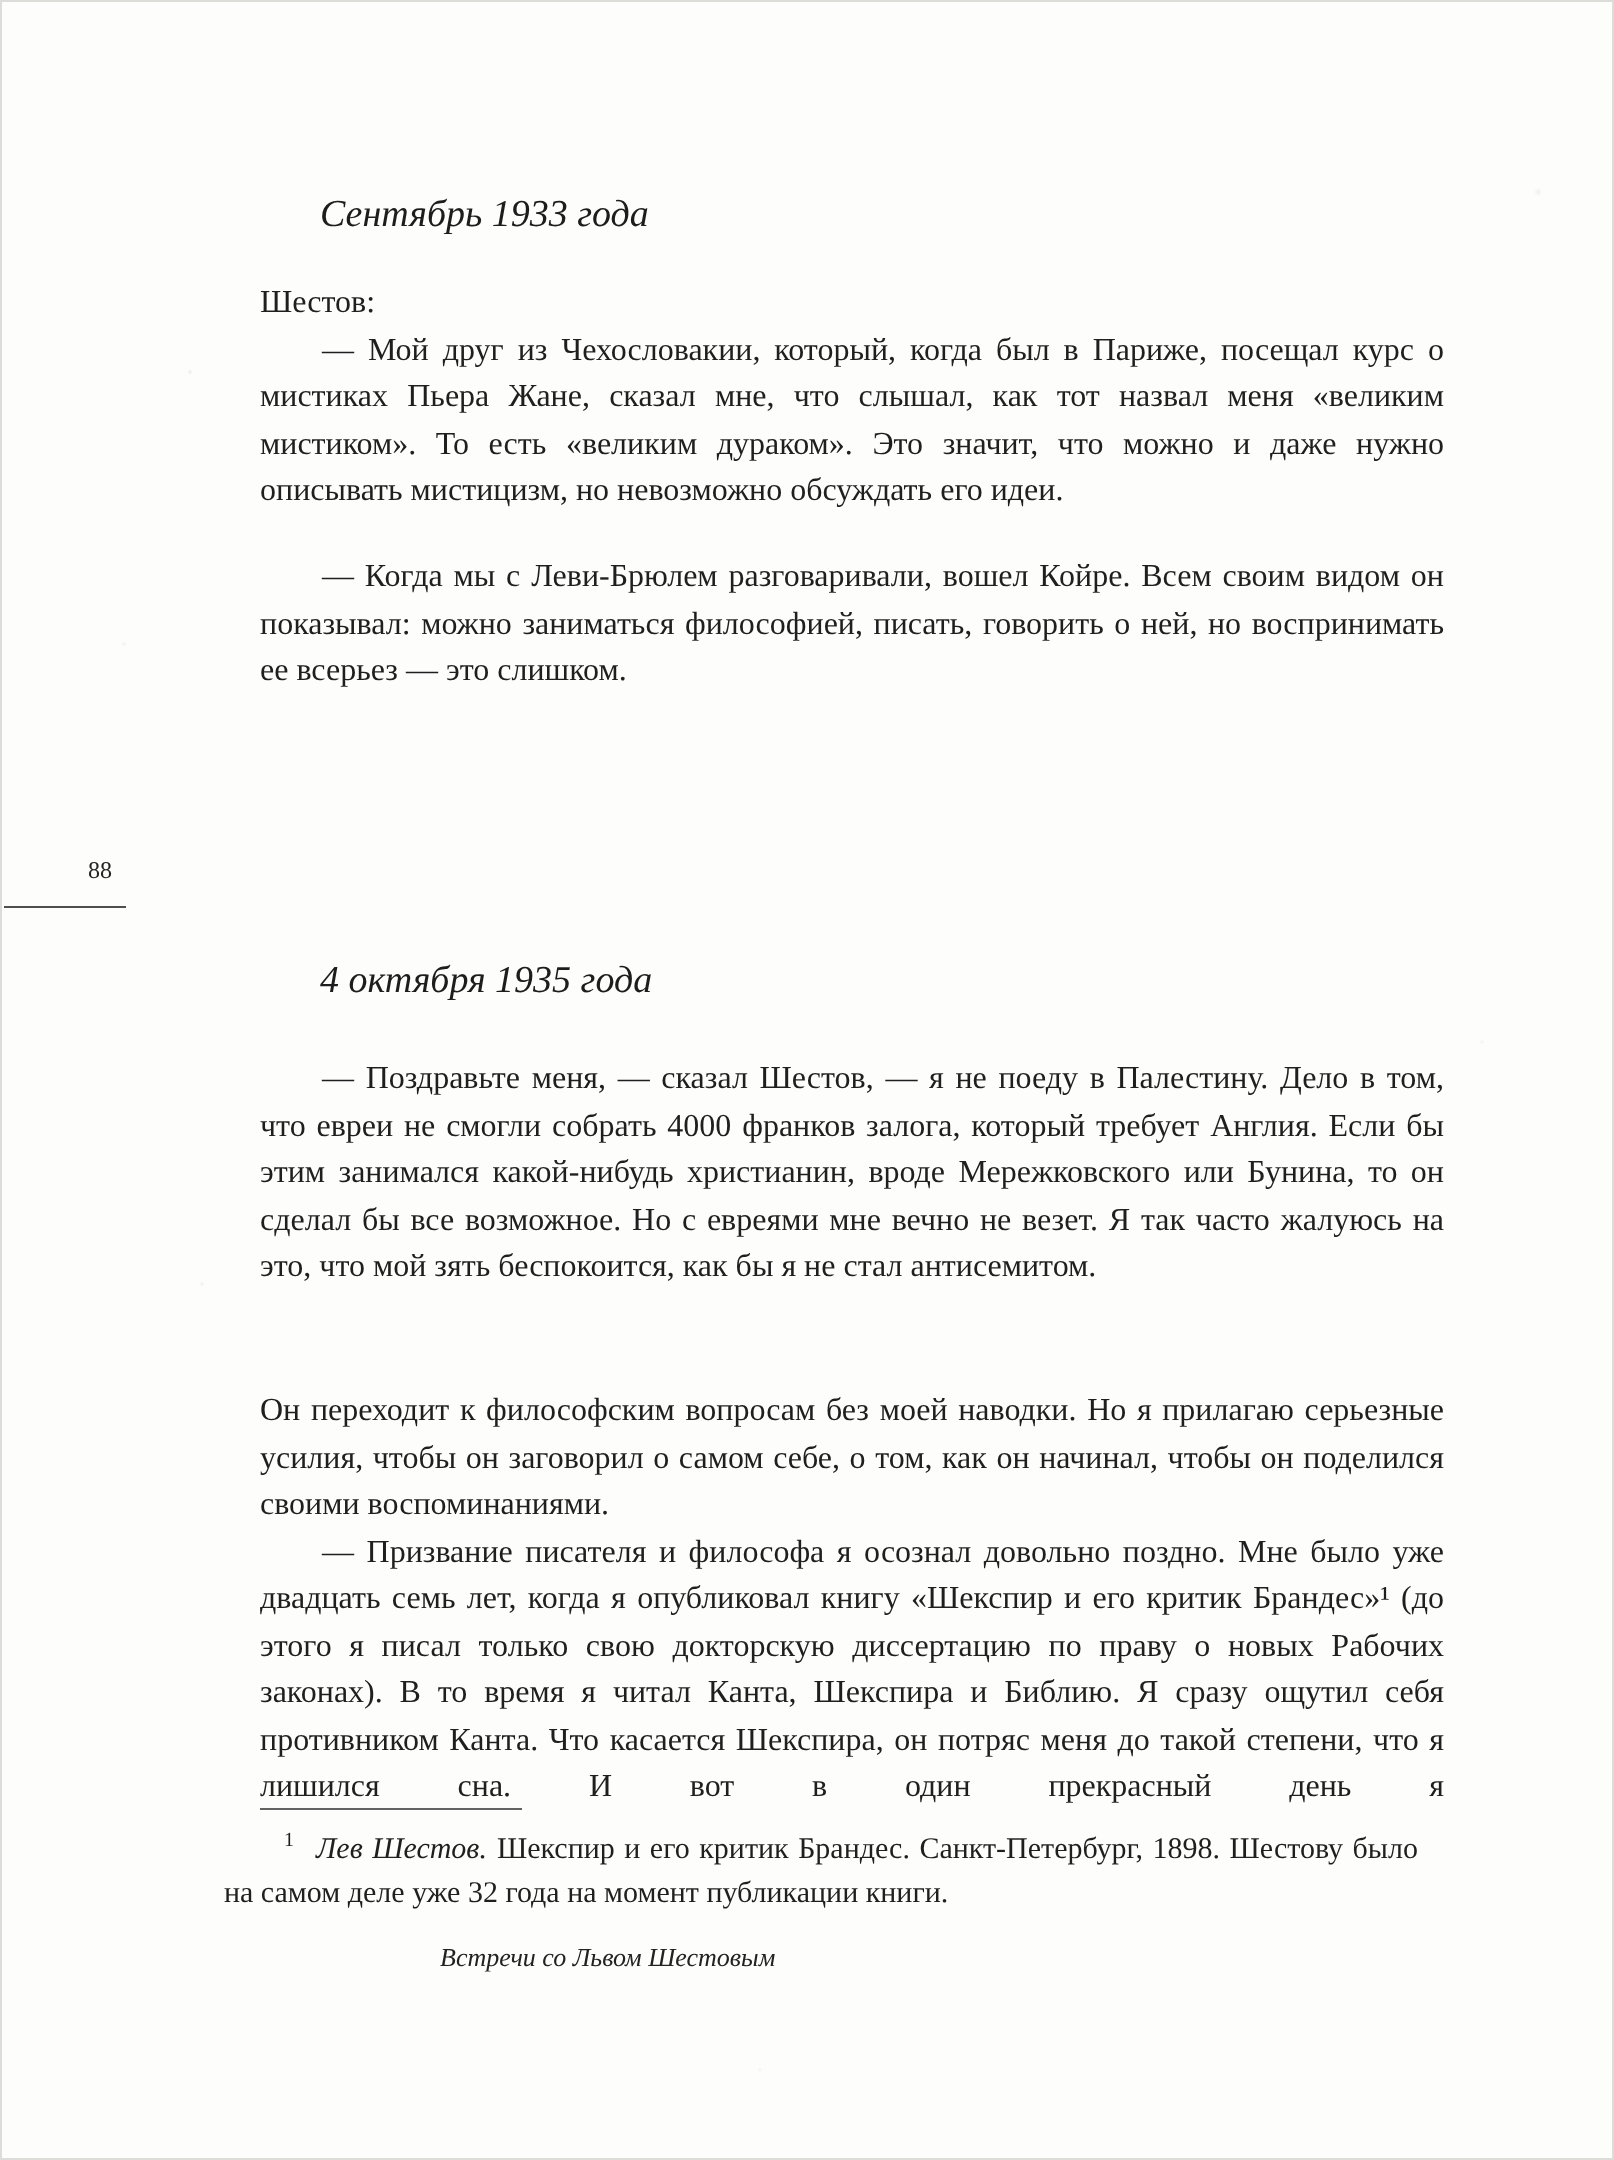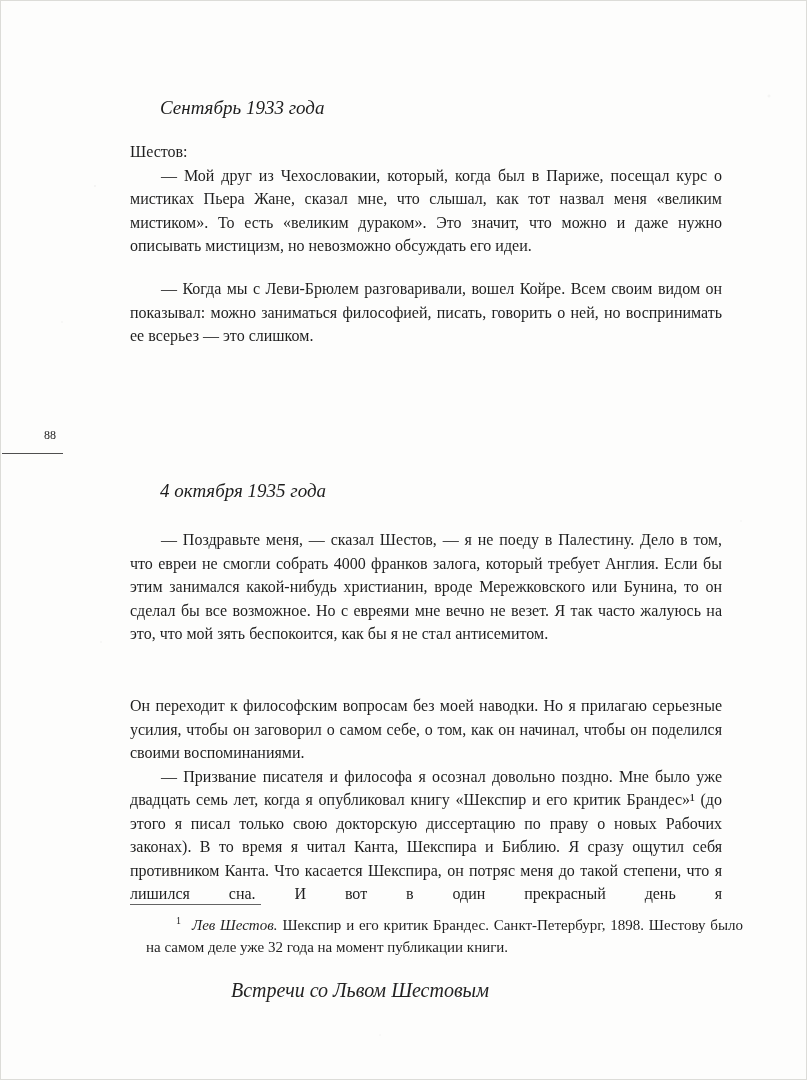--- a/index.html
+++ b/index.html
@@ -82,21 +82,21 @@
     position: absolute;
     top: 904px;
     left: 130px;
     width: 131px;
     height: 1px;
     background: #636363;
   }
   .footnote {
     position: absolute;
     top: 914px;
-    left: 146px;
+    left: 112px;
     width: 597px;
     margin: 0;
     font-size: 15px;
     line-height: 22px;
     text-align: justify;
     text-indent: 30px;
   }
   .footnote sup {
     font-size: 10px;
     line-height: 0;
@@ -104,23 +104,23 @@
   }
   .footnote .fn-author {
     font-style: italic;
     margin-right: 5px;
   }
 
   .running-footer {
     position: absolute;
     top: 969px;
     left: 220px;
-    margin: 11px;
+    margin: 0;
     font-style: italic;
-    font-size: 20px;
+    font-size: 13px;
     line-height: 20px;
     color: #222222;
   }
 </style>
 </head>
 <body>
 
 <div class="page">
 
   <h2 class="date-heading h-september">Сентябрь 1933 года</h2>

